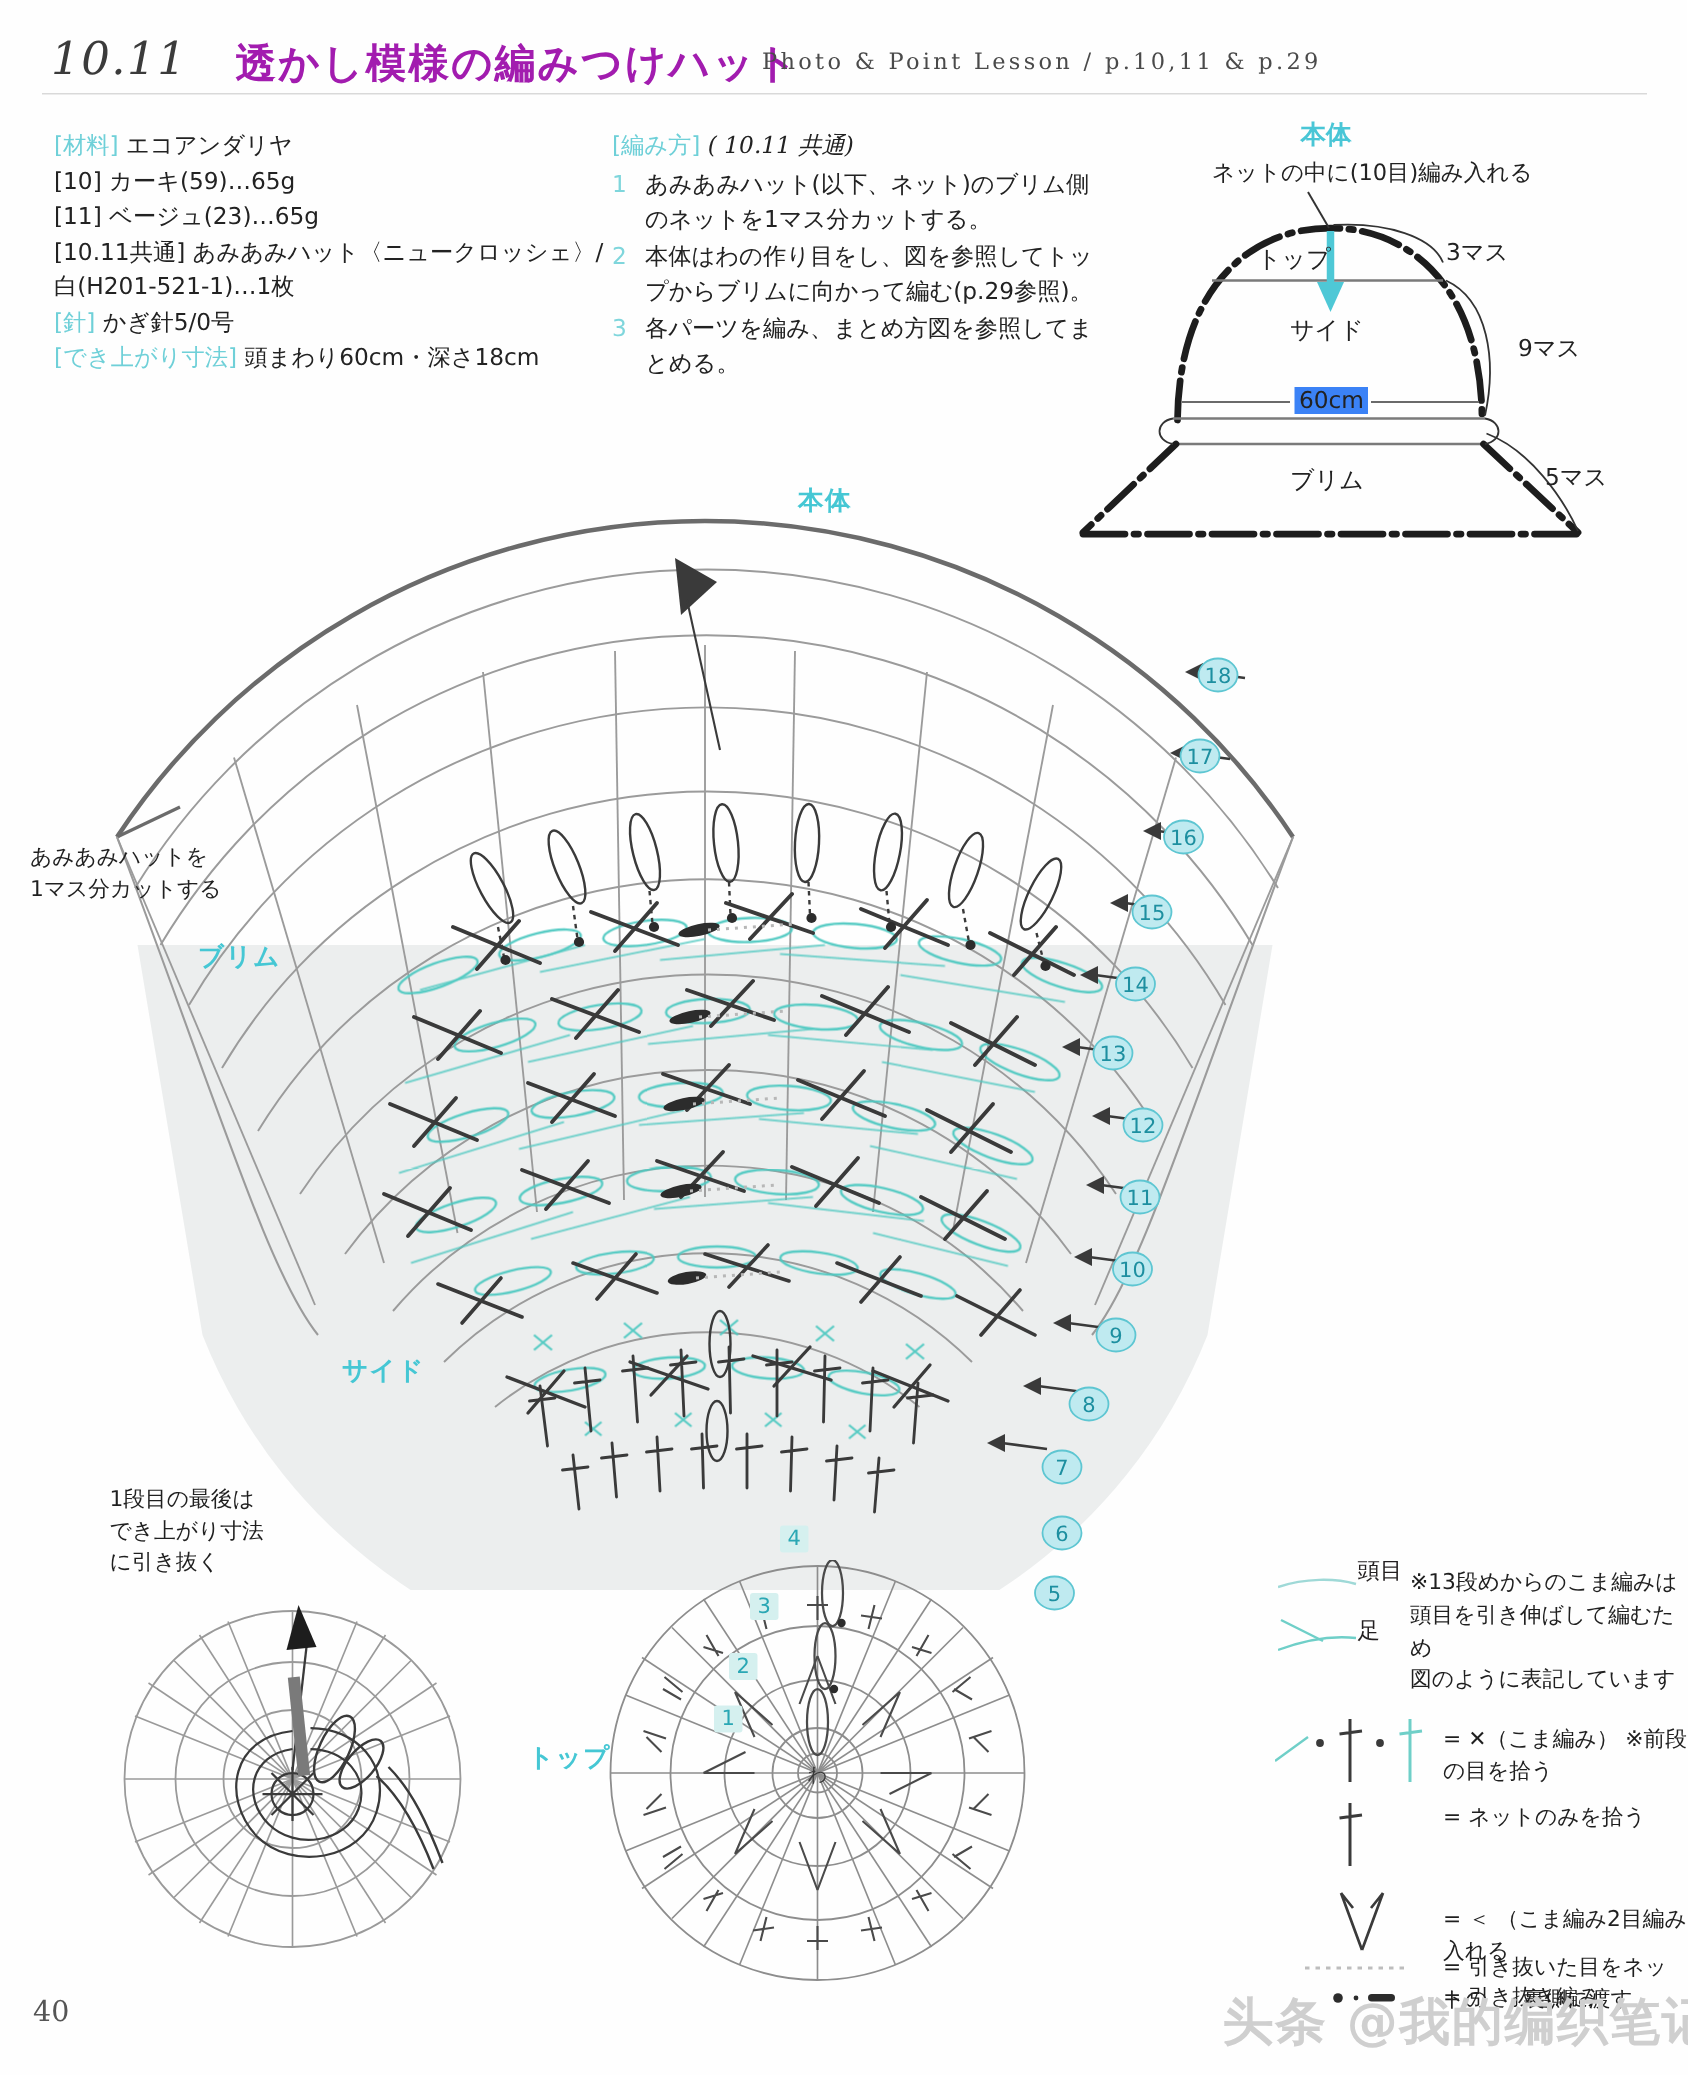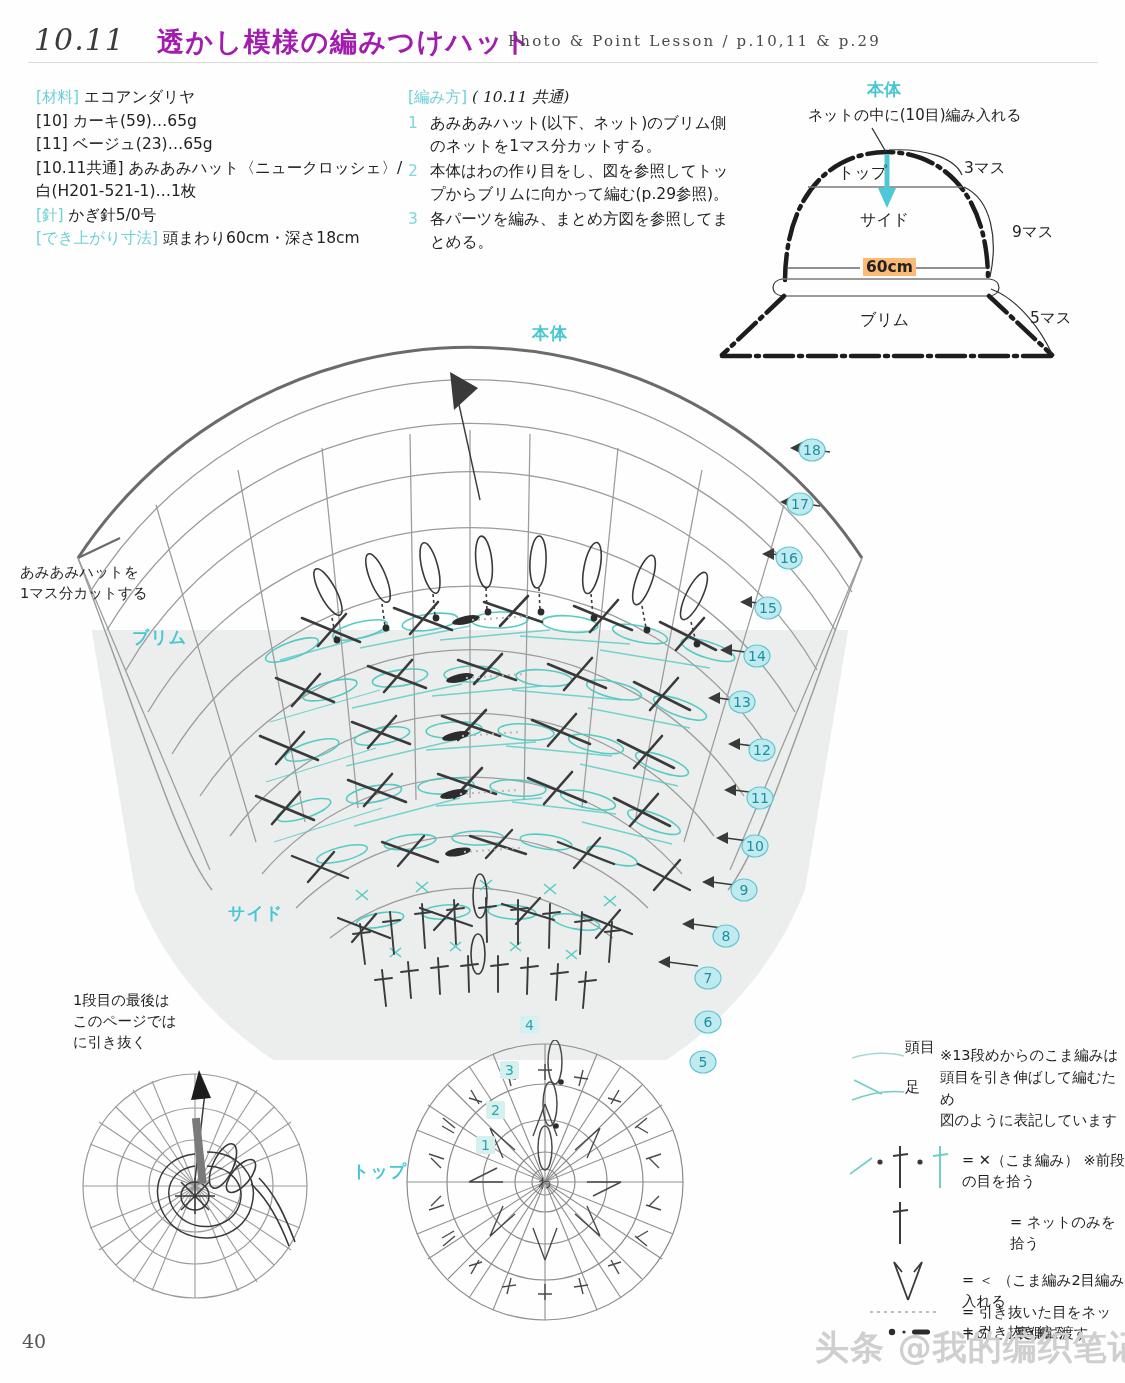--- a/index.html
+++ b/index.html
@@ -200,21 +200,21 @@
       <path d="M 82 209 C 70 211 70 224 82 226" fill="none" stroke="#333" stroke-width="1.2"></path>
       <path d="M 290 209 C 302 211 302 224 290 226" fill="none" stroke="#333" stroke-width="1.2"></path>
 
       <line x1="88" y1="198" x2="160" y2="198" stroke="#6a6a6a" stroke-width="1.3"></line>
       <line x1="214" y1="198" x2="286" y2="198" stroke="#6a6a6a" stroke-width="1.3"></line>
     </svg>
 
     <div class="sch-label" style="left:138px; top:93px;">トップ</div>
     <div class="sch-label" style="left:160px; top:140px;">サイド</div>
     <div class="sch-label" style="left:160px; top:240px;">ブリム</div>
-    <div class="sch-ms" style="left:163px; top:188px; background:#fdba74; padding:0 3px;font-weight:bold;">60cm</div>
+    <div class="sch-ms" style="left:163px; top:188px; background:#3b82f6; padding:0 3px;">60cm</div>
     <div class="sch-ms" style="left:264px; top:88px;">3マス</div>
     <div class="sch-ms" style="left:292px; top:152px;padding-left:20px;">9マス</div>
     <div class="sch-ms" style="left:330px; top:238px;">5マス</div>
   </div>
 
   <div class="abs" style="left:60px; top:330px; width:820px; height:730px;">
     <svg width="820" height="730" viewBox="0 0 820 730">
       <defs>
         <clipPath id="fanclip">
           <path d="M 20 230 A 460 460 0 0 1 800 230 L 745 560 A 360 360 0 0 1 75 560 Z"></path>
@@ -654,21 +654,21 @@
   </div>
   <div class="abs" style="left:486px; top:1100px;">
     <span style="display:inline-block;background:#d5f0ef;color:#2aa7b4;font-size:14px;padding:1px 5px;border-radius:2px;">2</span>
   </div>
   <div class="abs" style="left:476px; top:1135px;">
     <span style="display:inline-block;background:#d5f0ef;color:#2aa7b4;font-size:14px;padding:1px 5px;border-radius:2px;">1</span>
   </div>
 
   <div class="abs" style="left:55px; top:990px; width:290px; height:300px;">
     <div class="note" style="left:18px; top:0px;">1段目の最後は
-このページでは
+でき上がり寸法
 に引き抜く</div>
     <svg width="290" height="300" viewBox="0 0 290 300" style="position:absolute;left:0;top:58px;">
 
       <g stroke="#9a9a9a" fill="none" stroke-width="1.2">
         <circle cx="140" cy="138" r="112"></circle>
         <circle cx="140" cy="138" r="78"></circle>
         <circle cx="140" cy="138" r="46"></circle>
       </g>
       <g stroke="#9a9a9a" fill="none" stroke-width="1.1">
         <line x1="140" y1="26" x2="140" y2="250"></line>
@@ -746,21 +746,21 @@
       </g>
 
       <g>
         <circle cx="42" cy="192" r="3.2" fill="#2c2c2c"></circle>
         <circle cx="54" cy="192" r="1.6" fill="#2c2c2c"></circle>
         <rect x="62" y="189.4" width="18" height="5" rx="2.5" fill="#2c2c2c"></rect>
       </g>
     </svg>
     <div class="lg-row" style="left:112px; top:10px;">= ✕（こま編み）
 ※前段の目を拾う</div>
-    <div class="lg-row" style="left:112px; top:72px;margin-left:48px;">= ネットのみを拾う</div>
+    <div class="lg-row" style="left:112px; top:62px;">= ネットのみを拾う</div>
     <div class="lg-row" style="left:112px; top:130px;">= ＜ （こま編み2目編み入れる</div>
     <div class="lg-row" style="left:112px; top:162px;">= 引き抜いた目をネットの
 　 裏側に渡す</div>
     <div class="lg-row" style="left:112px; top:182px;">= 引き抜き編み</div>
   </div>
 
   <div class="abs" id="page-number">40</div>
   <div class="abs" id="watermark">头条 @我的编织笔记</div>
 
 </div>

